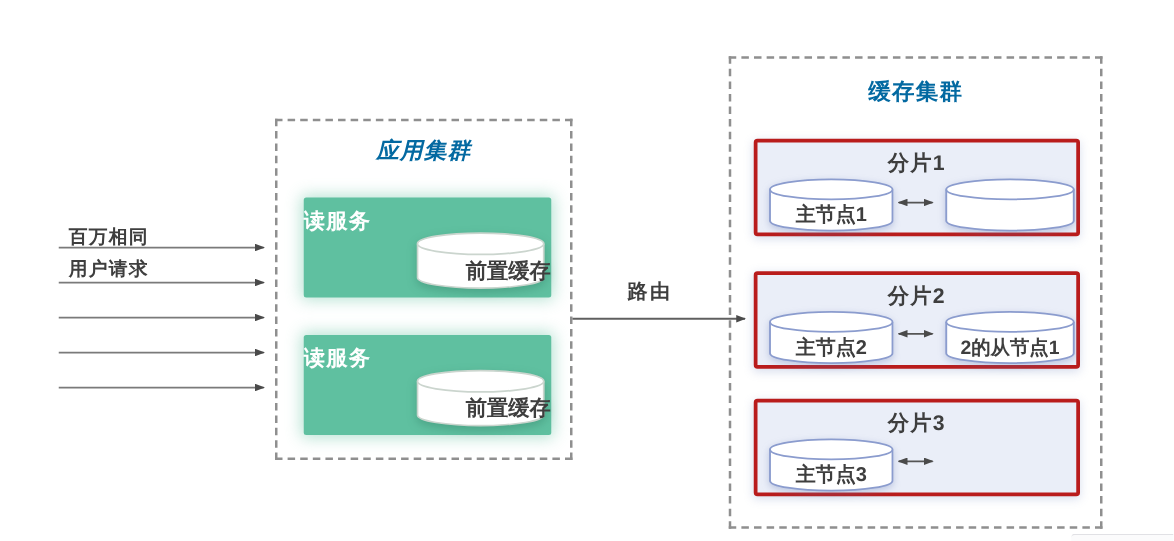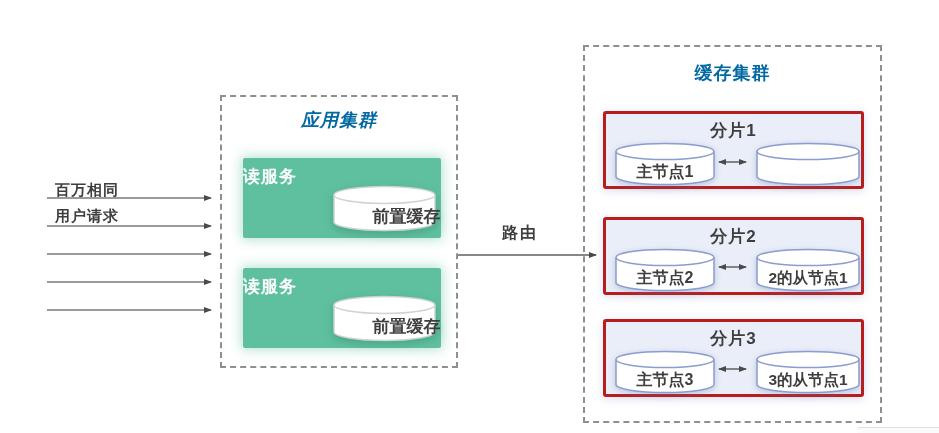--- a/index.html
+++ b/index.html
@@ -152,27 +152,20 @@
 
     <div class="shard s3">
       <div class="shard-title">分片3</div>
       <div class="cylinder node-cyl master-cyl">
         <svg viewBox="0 0 100 44" preserveAspectRatio="none">
           <path d="M1,9.5 L1,34.5 A49,8 0 0 0 99,34.5 L99,9.5" fill="#ffffff" stroke="#8b9cce" stroke-width="1.5"></path>
           <ellipse cx="50" cy="9.5" rx="49" ry="8" fill="#ffffff" stroke="#8b9cce" stroke-width="1.5"></ellipse>
         </svg>
         <div class="cyl-label">主节点3</div>
       </div>
-      <div class="cylinder node-cyl slave-cyl">
-        <svg viewBox="0 0 104 44" preserveAspectRatio="none">
-          <path d="M1,9.5 L1,34.5 A51,8 0 0 0 103,34.5 L103,9.5" fill="#ffffff" stroke="#8b9cce" stroke-width="1.5"></path>
-          <ellipse cx="52" cy="9.5" rx="51" ry="8" fill="#ffffff" stroke="#8b9cce" stroke-width="1.5"></ellipse>
-        </svg>
-        <div class="cyl-label">3的从节点1</div>
-      </div>
     </div>
   </div>
 
   <svg id="arrows" viewBox="0 0 939 433">
     <defs>
       <marker id="ah" markerWidth="8" markerHeight="6" refX="7" refY="3" orient="auto-start-reverse" markerUnits="userSpaceOnUse">
         <path d="M0,0 L8,3 L0,6 Z" fill="#4a4a4a"></path>
       </marker>
     </defs>
     <g stroke="#7a7a7a" stroke-width="1.4">

